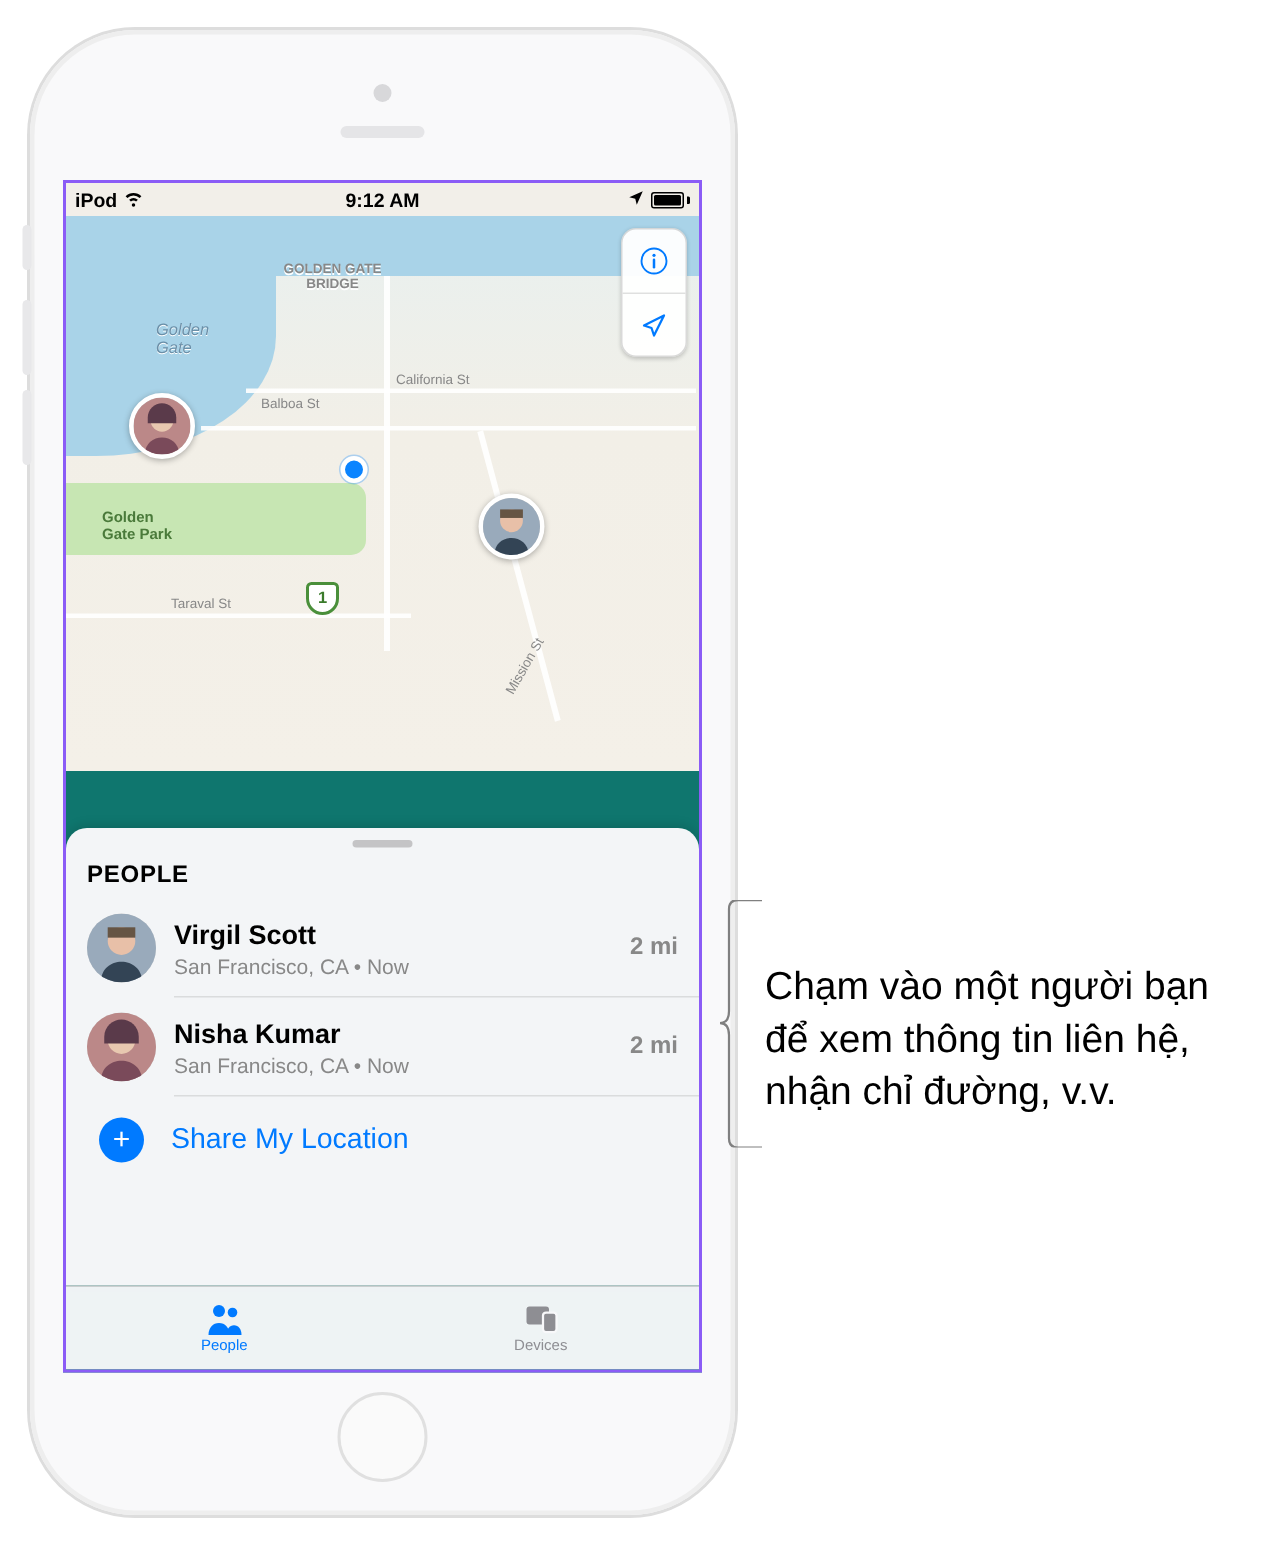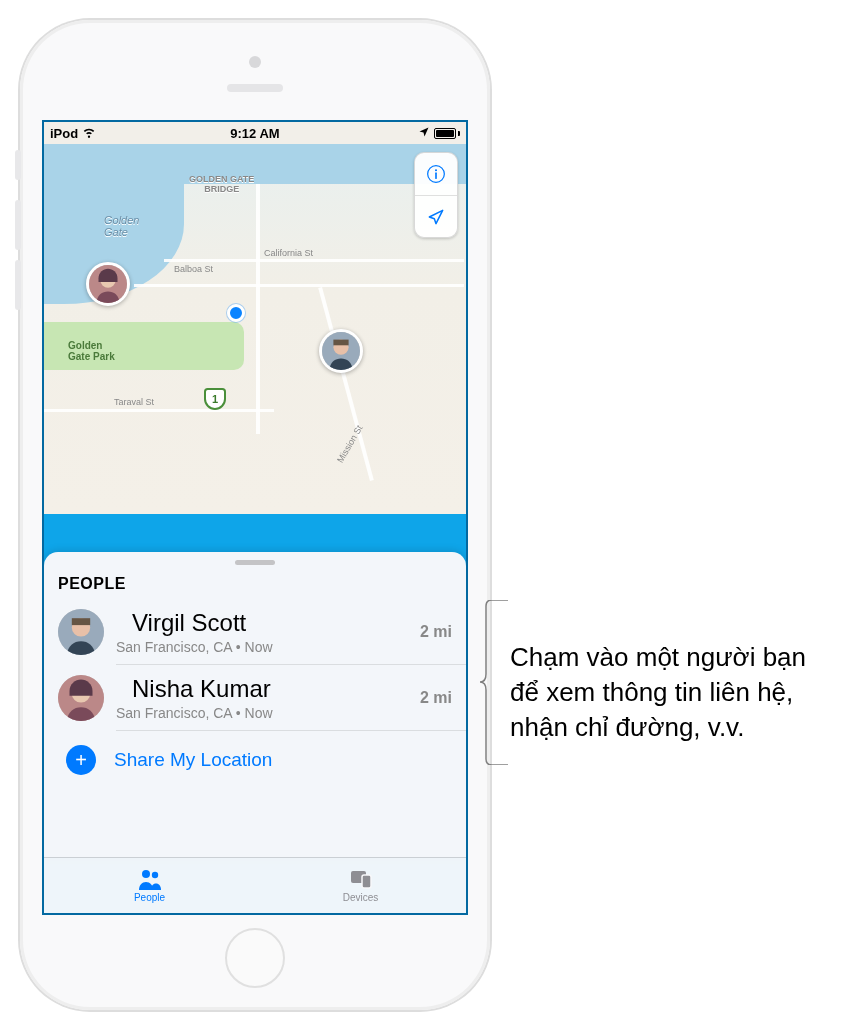--- a/index.html
+++ b/index.html
@@ -17,22 +17,22 @@
     width: 470px;
     height: 990px;
     background: #f9f9fa;
     border-radius: 70px;
     box-shadow: 0 0 0 2px #ddd, inset 0 0 0 3px #eee;
     padding: 100px 22px 95px 22px;
   }
   .screen {
     width: 100%;
     height: 100%;
-    background: #0ea5e9;
-    border: 2px solid #0369a1;
+    background: #0f766e;
+    border: 2px solid #8b5cf6;
     position: relative;
     overflow: hidden;
   }
   .status-bar {
     height: 22px;
     display: flex;
     align-items: center;
     justify-content: space-between;
     padding: 0 6px;
     font-size: 13px;
@@ -95,21 +95,21 @@
     box-shadow: 0 -1px 8px rgba(0,0,0,0.15);
     padding: 8px 0 0 0;
     height: 305px;
   }
   .grabber { width: 40px; height: 5px; background: #c4c4c6; border-radius: 3px; margin: 0 auto 10px; }
   .sheet-header { font-size: 16px; font-weight: 700; letter-spacing: 0.5px; padding: 0 14px 6px; text-transform: uppercase; }
   .list-row { display: flex; align-items: center; padding: 10px 14px; gap: 12px; position: relative; }
   .list-row::after { content: ""; position: absolute; left: 72px; right: 0; bottom: 0; height: 1px; background: rgba(0,0,0,0.1); }
   .row-avatar { width: 46px; height: 46px; border-radius: 50%; background: #d0d0d0; flex-shrink: 0; overflow: hidden; }
   .row-text { flex: 1; }
-  .row-name { font-size: 24px; font-weight: 400; margin-left: 16px; }
+  .row-name { font-size: 18px; font-weight: 700; }
   .row-sub { font-size: 14px; color: #888; margin-top: 2px; }
   .row-dist { font-size: 16px; color: #888; font-weight: bold; }
   .share-row { display: flex; align-items: center; padding: 14px 14px; gap: 18px; color: #007aff; font-size: 19px; }
   .plus-circle { width: 30px; height: 30px; border-radius: 50%; background: #007aff; color: #fff; display: flex; align-items: center; justify-content: center; font-size: 20px; line-height: 1; margin-left: 8px; }
 
   .tab-bar { position: absolute; left: 0; right: 0; bottom: 0; height: 56px; background: rgba(248,248,250,0.96); border-top: 0.5px solid rgba(0,0,0,0.15); display: flex; }
   .tab { flex: 1; display: flex; flex-direction: column; align-items: center; justify-content: center; gap: 2px; font-size: 10px; color: #8e8e93; }
   .tab.active { color: #007aff; }
   .tab-icon { width: 26px; height: 22px; display: flex; align-items: center; justify-content: center; }
 

